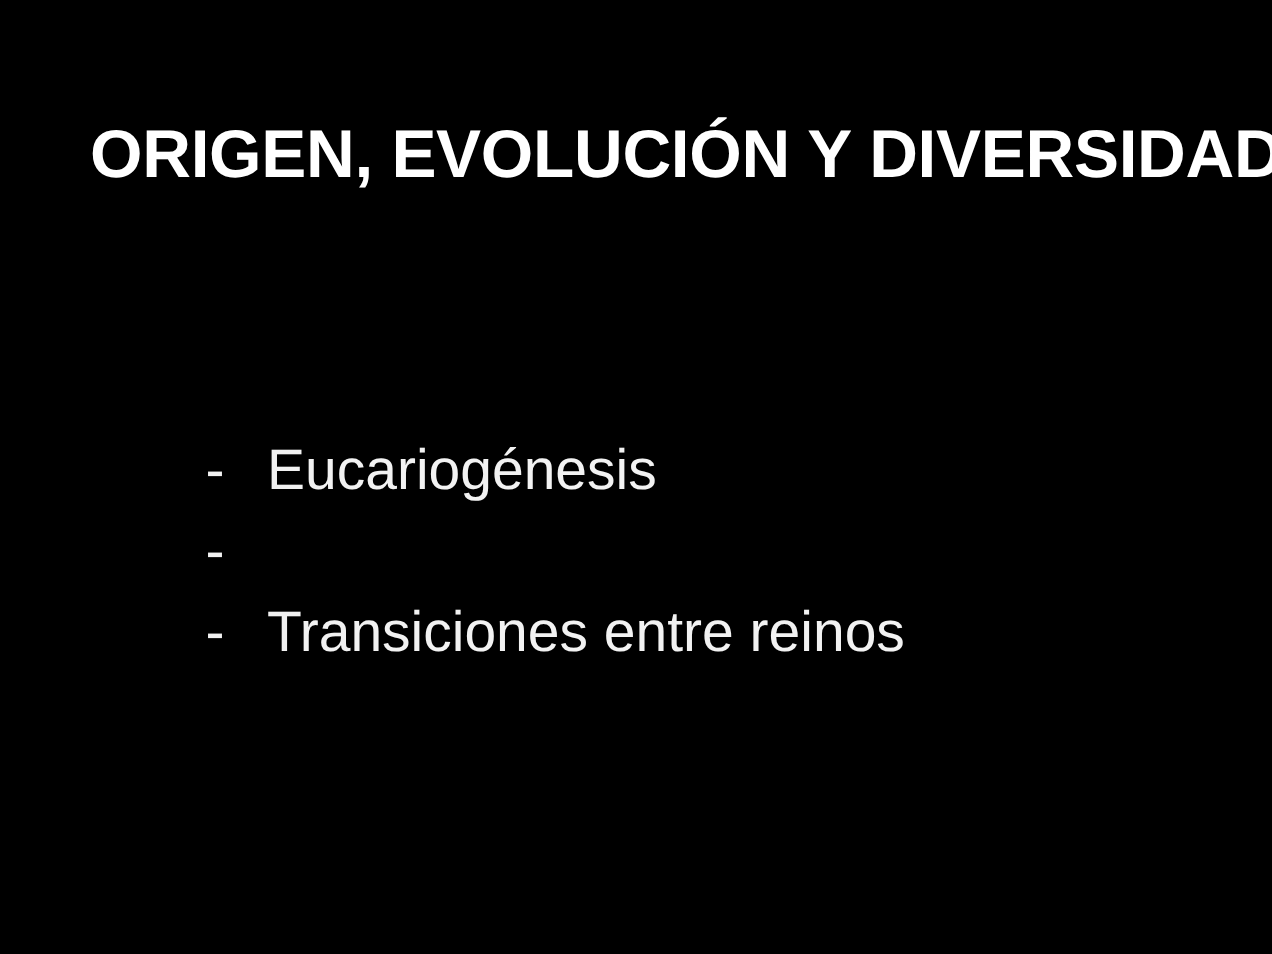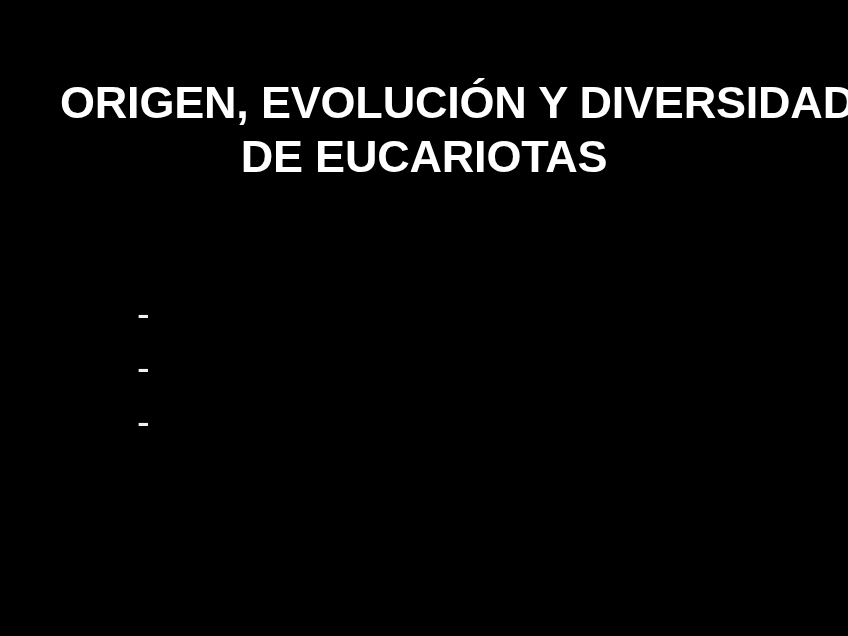--- a/index.html
+++ b/index.html
@@ -75,32 +75,33 @@
     white-space: nowrap;
   }
 </style>
 </head>
 <body>
 
 <div id="slide">
 
   <div class="title-block">
     <span class="title-line">ORIGEN, EVOLUCIÓN Y DIVERSIDAD</span>
-    <span class="title-line">DE EUCARIOTAS</span>
   </div>
 
   <div class="bullet-list">
 
     <div class="bullet-row">
       <span class="bullet-marker">-</span>
+      <span class="bullet-text">Eucariogénesis</span>
     </div>
 
     <div class="bullet-row">
       <span class="bullet-marker">-</span>
     </div>
 
     <div class="bullet-row">
       <span class="bullet-marker">-</span>
+      <span class="bullet-text">Transiciones entre reinos</span>
     </div>
 
   </div>
 
 </div>
 
 </body></html>

